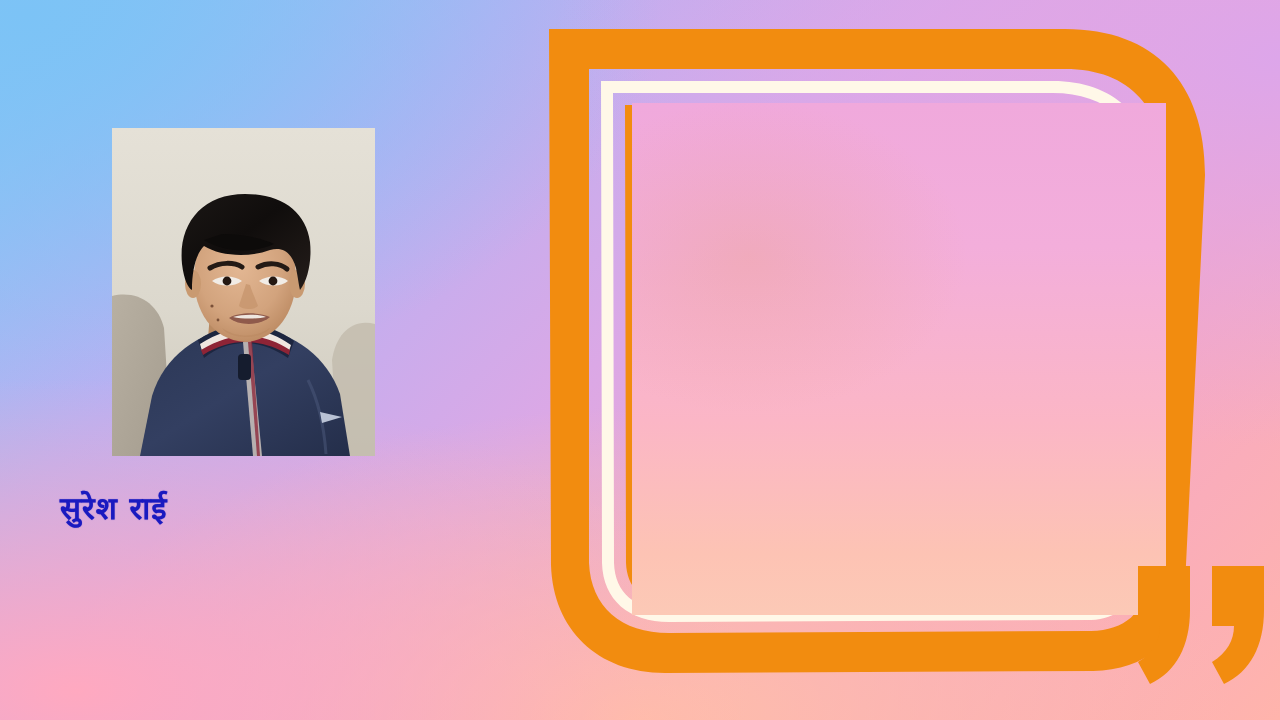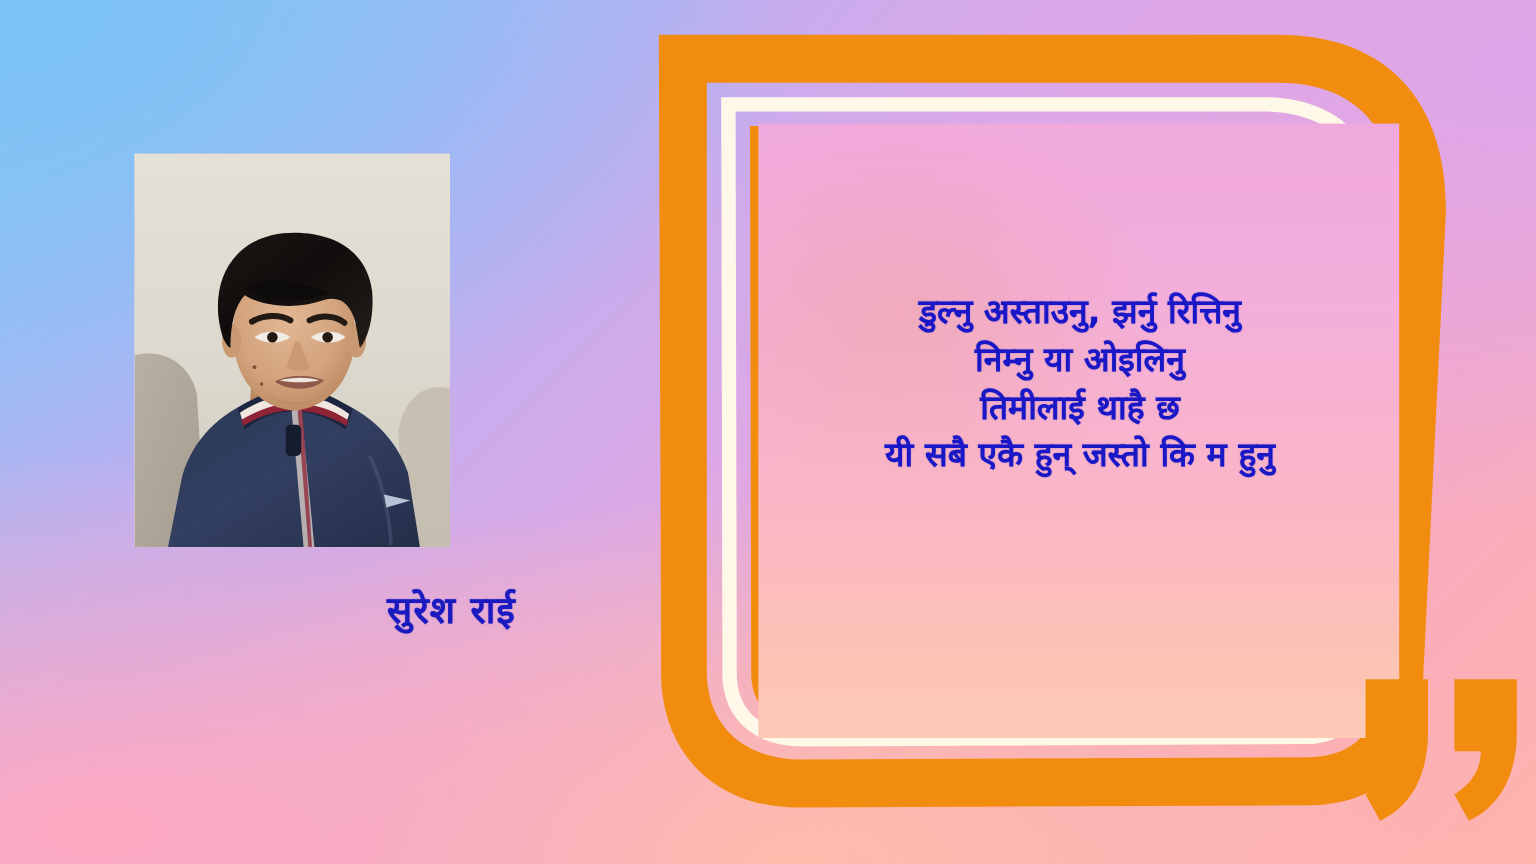--- a/index.html
+++ b/index.html
@@ -40,21 +40,21 @@
     overflow: hidden;
     background: #ddd9cf;
   }
   .photo svg { display:block; width:100%; height:100%; }
 
   #portrait-name {
     position: absolute;
     left: 60px;
     top: 486px;
     width: 370px;
-    text-align: right;
+    text-align: left;
     color: #1a1ac0;
     font-size: 31px;
     font-weight: 700;
     letter-spacing: 1px;
     font-family: "DejaVu Sans", "Liberation Sans", sans-serif;
     text-shadow: 0 0 1px rgba(26,26,192,.6);
   }
 
   
   #quote-frame {
@@ -248,26 +248,20 @@
                L 536 546
                C 542 545, 545 542, 546 536
                L 562 154
                C 562 130, 544 118, 508 118
                Z" fill="#F28C0F" fill-rule="evenodd"></path>
     </svg>
   </div>
 
   <div id="quote-panel"></div>
 
-  <div id="quote-text">
-    <span class="line l1">डुल्नु अस्ताउनु, झर्नु रित्तिनु</span>
-    <span class="line l2">निम्नु या ओइलिनु</span>
-    <span class="line l3">तिमीलाई थाहै छ</span>
-    <span class="line l4">यी सबै एकै हुन् जस्तो कि म हुनु</span>
-  </div>
 
   <div id="close-quote">
     <svg viewBox="0 0 140 130" aria-hidden="true">
       <path d="M4 4 h52 v44 c0 36 -14 62 -40 74 l-12 -22 c15 -9 22 -22 22 -36 h-22 z" fill="#F28C0F"></path>
       <path d="M78 4 h52 v44 c0 36 -14 62 -40 74 l-12 -22 c15 -9 22 -22 22 -36 h-22 z" fill="#F28C0F"></path>
     </svg>
   </div>
 
 </div>
 

